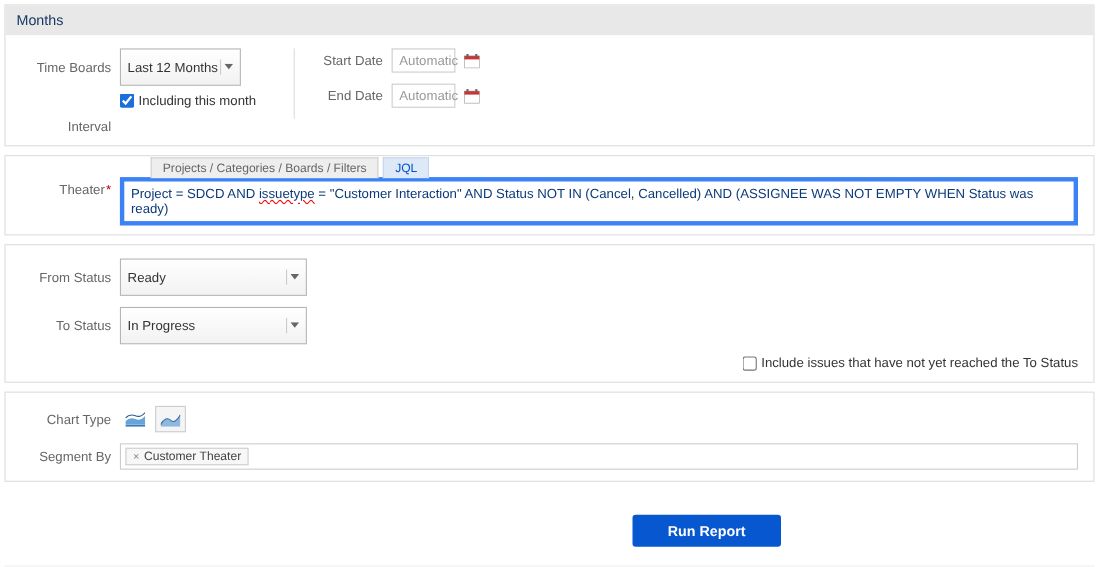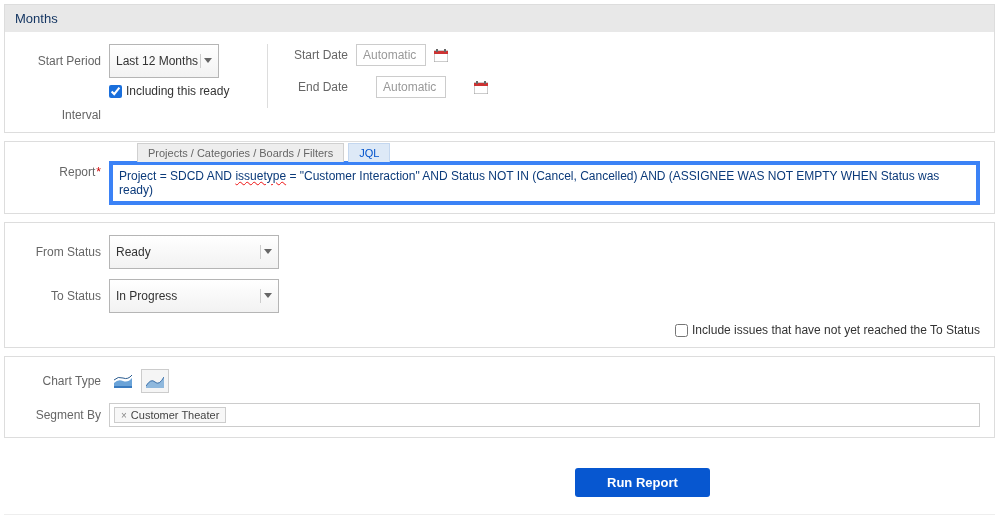--- a/index.html
+++ b/index.html
@@ -9,21 +9,21 @@
   .panel-header { background:#e8e8e8; padding:6px 10px; font-size:13px; color:#163763; }
   .panel-body { padding:12px 14px 10px 14px; }
   .row { display:flex; align-items:center; margin-bottom:10px; }
   .lbl { width:90px; text-align:right; padding-right:8px; color:#666; white-space:nowrap; }
   .lbl.req::after { content:"*"; color:#c00; margin-left:1px; }
   .sep { width:1px; background:#ddd; height:64px; margin:0 18px; }
   .select-like { display:inline-flex; align-items:center; justify-content:space-between; width:110px; height:34px; border:1px solid #b5b5b5; background:linear-gradient(#fff,#f2f2f2); padding:0 4px 0 6px; color:#333; font-size:12px; }
   .select-like .caret { width:14px; height:14px; border-left:1px solid #ccc; display:flex; align-items:center; justify-content:center; }
   .select-like .caret svg { display:block; }
   .wide { width:170px; }
-  .input-like { display:inline-flex; align-items:center; width:70px; height:22px; border:1px solid #ccc; padding:0 6px; color:#999; background:#fff; }
+  .input-like { display:inline-flex; align-items:center; width:58px; height:22px; border:1px solid #ccc; padding:0 6px; color:#999; background:#fff; }
   .cal-icon { margin-left:8px; display:inline-flex; }
   .cal-icon svg { display:block; }
   .checkline { display:flex; align-items:center; gap:4px; color:#333; }
   .checkline input { accent-color:#1a6fdc; margin:0; }
   .col { display:flex; flex-direction:column; }
   .two-col { display:flex; align-items:flex-start; }
   .tabs { display:flex; margin-left:118px; }
   .tab { padding:3px 10px; font-size:11px; border:1px solid #d0d0d0; border-bottom:none; background:#eee; color:#666; margin-right:4px; position:relative; top:1px; }
   .tab.active { background:#dde9f7; color:#0052cc; border-color:#c4d7ef; }
   .search-area { border:4px solid #3b82f6; margin-left:0; padding:4px 6px; font-size:12px; color:#0b3a7a; min-height:38px; background:#fff; }
@@ -40,35 +40,35 @@
 <body>
 <div class="page">
 
 <div class="panel">
   <div class="panel-header">Months</div>
   <div class="panel-body">
     <div class="two-col">
 
       <div class="col" style="min-width:230px;">
         <div class="row">
-          <div class="lbl">Start Period</div>
+          <div class="lbl">Time Boards</div>
           <div class="select-like">
             <span>Last 12 Months</span>
             <span class="caret">
               <svg width="8" height="6">
                     <path d="M0 0 L8 0 L4 5 Z" fill="#666"></path>
                   </svg>
             </span>
           </div>
         </div>
         <div class="row" style="margin-top:-4px;">
           <div class="lbl"></div>
           <label class="checkline">
             <input type="checkbox" checked="" style="">
-            <span>Including this ready</span>
+            <span>Including this month</span>
           </label>
         </div>
         <div class="row" style="margin-bottom:0;">
           <div class="lbl">Interval</div>
         </div>
       </div>
 
       <div class="sep"></div>
 
       <div class="col">
@@ -79,21 +79,21 @@
           </div>
           <span class="cal-icon">
             <svg width="14" height="13">
                   <rect x="0" y="2" width="14" height="11" fill="#fff" stroke="#999"></rect>
                   <rect x="0" y="2" width="14" height="3" fill="#c33"></rect>
                   <rect x="2" y="0" width="2" height="3" fill="#666"></rect>
                   <rect x="10" y="0" width="2" height="3" fill="#666"></rect>
                 </svg>
           </span>
         </div>
-        <div class="row" style="margin-bottom:0;gap:20px;">
+        <div class="row" style="margin-bottom:0;">
           <div class="lbl" style="width:70px;">End Date</div>
           <div class="input-like">
             <span>Automatic</span>
           </div>
           <span class="cal-icon">
             <svg width="14" height="13">
                   <rect x="0" y="2" width="14" height="11" fill="#fff" stroke="#999"></rect>
                   <rect x="0" y="2" width="14" height="3" fill="#c33"></rect>
                   <rect x="2" y="0" width="2" height="3" fill="#666"></rect>
                   <rect x="10" y="0" width="2" height="3" fill="#666"></rect>
@@ -105,21 +105,21 @@
   </div>
 </div>
 
 <div class="panel">
   <div class="panel-body" style="padding-top:0; padding-bottom:8px;">
     <div class="tabs">
       <div class="tab">Projects / Categories / Boards / Filters</div>
       <div class="tab active">JQL</div>
     </div>
     <div class="row" style="margin-bottom:0; align-items:flex-start;">
-      <div class="lbl req" style="padding-top:4px;">Report</div>
+      <div class="lbl req" style="padding-top:4px;">Theater</div>
       <div class="search-area" style="flex:1;">
         <span>Project = SDCD AND </span><span class="squig">issuetype</span><span> = "Customer Interaction" AND Status NOT IN (Cancel, Cancelled) AND (ASSIGNEE WAS NOT EMPTY WHEN Status was ready)</span>
       </div>
     </div>
   </div>
 </div>
 
 <div class="panel">
   <div class="panel-body">
     <div class="row">

